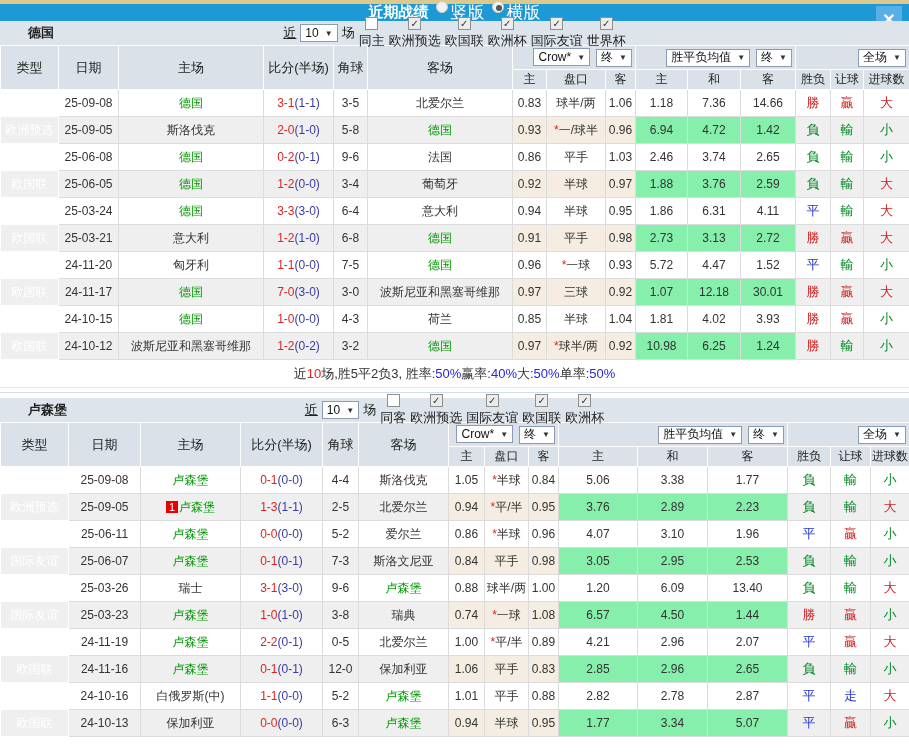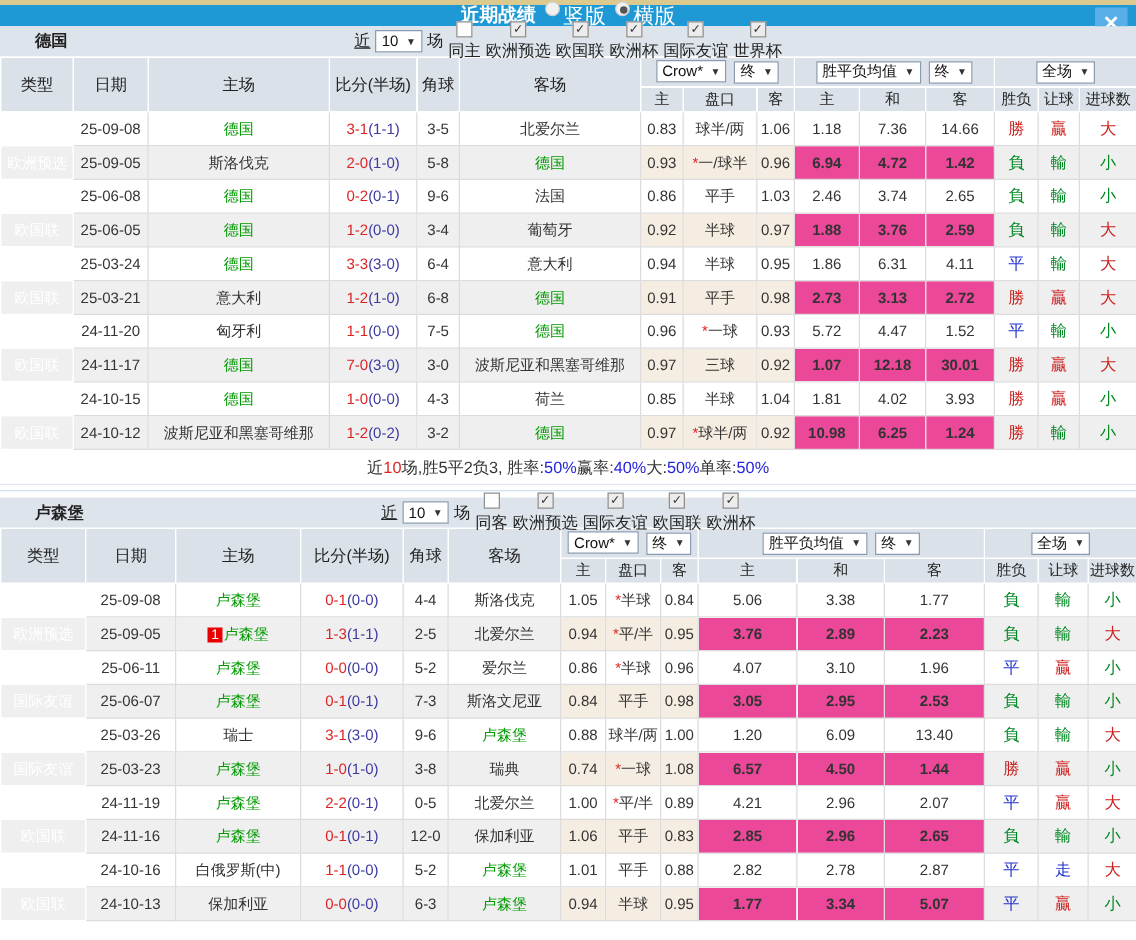--- a/index.html
+++ b/index.html
@@ -26,30 +26,30 @@
   .selbox i { font-style:normal; font-size:8px; color:#333; }
   .cbwrap { display:inline-flex; align-items:center; gap:2px; cursor:pointer;flex-direction:column; }
   .cbx { width:13px; height:13px; border:1px solid #8f8f8f; background:#fdfdfd; display:inline-flex;
          align-items:center; justify-content:center; font-size:10px; line-height:11px; color:#333; }
   .cbx.checked { background:#ececec; }
 
   table.grid { border-collapse:collapse; table-layout:fixed; width:909px; }
   thead th { background:#dae1e9; border:1px solid #fff; font-weight:normal; color:#222; overflow:hidden; white-space:nowrap; }
   tr.group-row th { height:24px; font-size:13px; }
   tr.sub-row th { height:20px; font-size:12px; }
-  th.gh { text-align:center; }
+  th.gh { text-align:right; }
   th.gh .selbox { margin:0 3px; }
   tbody td { border:1px solid #dcdcdc; height:27px; text-align:center; font-size:12px; color:#333;
              overflow:hidden; white-space:nowrap; }
   tr.even td { background:#efefef; }
   tr.odd td { background:#fff; }
   td.oc { background:#fdf6ec; }
   tr.even td.oc { background:#f5ede1; }
   td.mc { background:#ecf4fb; }
-  tr.even td.mc { background:#ec4899;font-weight:bold; }
+  tr.even td.mc { background:#86efac; }
   td.ttype { color:#fff; border-color:#fff; font-size:12px; }
   .t-yu { background:#6f1045; }
   .t-og { background:#f8a01d; }
   .t-fr { background:#4e7bba; }
   .ft { color:#dd2222; }
   .ht { color:#3a3aa2; }
   .green { color:#009900; }
   .star { color:#e22222; font-style:normal; }
   .badge { background:#e80000; color:#fff; padding:0 3px; font-size:11px; margin-right:1px; display:inline-block; }
   td.res { font-size:13px; }

